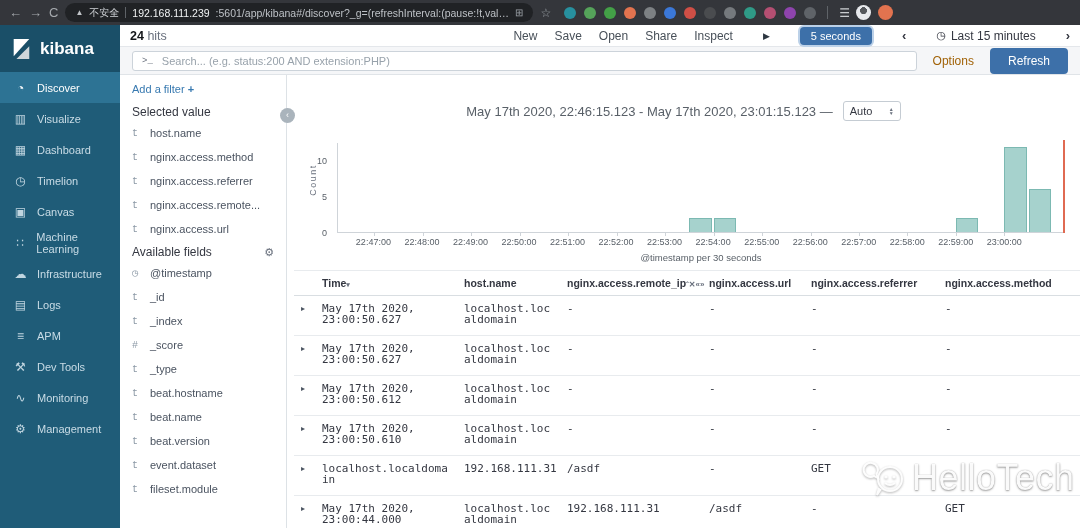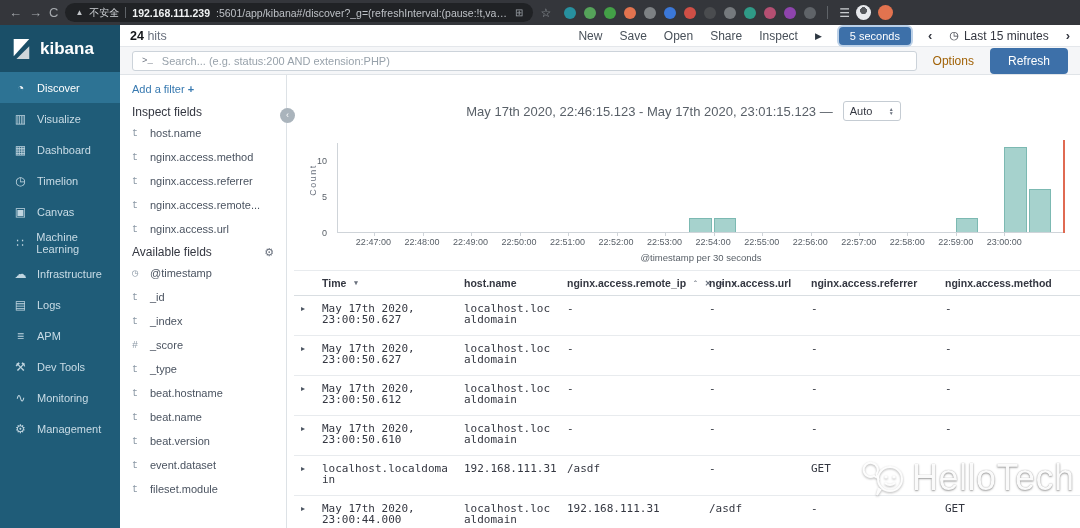--- a/index.html
+++ b/index.html
@@ -7,21 +7,21 @@
     font-family:"Liberation Sans", sans-serif; }
 
   
   .chrome { height:25px; background:#34363b; display:flex; align-items:center; gap:7px; padding:0 9px; }
   .nav-glyph { color:#a6aaae; font-size:13px; line-height:25px; }
   .url-pill { width:468px; height:19px; background:#202225; border-radius:10px; display:flex;
     align-items:center; padding:0 10px; gap:6px; overflow:hidden; white-space:nowrap; flex-shrink:0; }
   .sec-tri { color:#c2c5c9; font-size:8px; }
   .sec-label { color:#cfd2d6; font-size:10px; }
   .pill-div { width:1px; height:11px; background:#5f6368; }
-  .url-host { color:#f1f3f4; font-size:10.5px; font-weight:700; }
+  .url-host { color:#f1f3f4; font-size:10.5px; font-weight:400; }
   .url-path { color:#bdc1c6; font-size:10.5px; overflow:hidden; text-overflow:ellipsis; flex:1; }
   .pill-icon { color:#9aa0a6; font-size:10px; }
   .star { color:#9aa0a6; font-size:12px; }
   .ext-icons { display:flex; align-items:center; gap:8px; margin-left:6px; }
   .ext-dot { width:12px; height:12px; border-radius:50%; display:inline-block; }
   .chrome-div { width:1px; height:13px; background:#5f6368; margin:0 4px; }
   .menu-lines { color:#c8cbce; font-size:12px; letter-spacing:-1px; }
   .avatar { width:15px; height:15px; border-radius:50%; background:radial-gradient(circle at 50% 38%, #55585c 28%, #e8eaed 30%); }
   .avatar.orange { background:#e2734f; }
 
@@ -34,21 +34,21 @@
     color:#c9dce6; font-size:11px; cursor:pointer; }
   .nav-item.active { background:#2d7394; color:#fff; }
   .nav-icon { width:15px; text-align:center; font-size:12px; opacity:.95; }
 
   .main { flex:1; min-width:0; background:#fff; position:relative; }
 
   
   .topbar { height:22px; display:flex; align-items:center; padding:0 10px; border-bottom:1px solid #e4e7eb; }
   .hits { font-size:12.5px; color:#69707d; }
   .hits b { color:#14161a; font-weight:700; }
-  .topbar-right { margin-left:auto; display:flex; align-items:center; gap:17px; }
+  .topbar-right { margin-left:auto; display:flex; align-items:center; gap:30px; }
   .menu-link { font-size:12px; color:#485059; cursor:pointer; }
   .play-icon { font-size:9px; color:#2d3741; }
   .interval-btn { background:#3d70a9; color:#fff; font-size:11px; padding:3px 11px; border-radius:4px;
     box-shadow:0 0 0 2px #bcd1e8; cursor:pointer; }
   .chev { font-size:13px; color:#343741; font-weight:700; cursor:pointer; }
   .timerange { display:flex; align-items:center; gap:5px; font-size:12px; color:#343741; cursor:pointer; }
   .clock-glyph { font-size:11px; color:#343741; }
 
   
   .searchrow { height:28px; background:#f5f6f8; border-bottom:1px solid #e0e4e8; display:flex;
@@ -100,21 +100,21 @@
   .xtickmark { position:absolute; bottom:-4px; width:1px; height:4px; background:#cfd4d9; }
   .nowline { position:absolute; right:0; top:-3px; bottom:-1px; width:2px; background:#e06a52; }
   .xaxis-labels { position:absolute; left:50px; right:15px; top:162px; height:12px; }
   .xtick { position:absolute; transform:translateX(-50%); font-size:9px; color:#596068; white-space:nowrap; }
   .xlabel { position:absolute; top:177px; left:50px; right:15px; text-align:center; font-size:9.5px; color:#596068; }
 
   
   .dtable { position:absolute; left:7px; right:0; top:195px; }
   .thead, .tr { display:grid; grid-template-columns:28px 142px 103px 142px 102px 134px 1fr; }
   .thead { height:26px; align-items:center; border-top:1px solid #e8ebee; border-bottom:1px solid #d9dee2; }
-  .th { font-size:10.5px; font-weight:700; color:#343741; display:flex; align-items:center; gap:8px; cursor:pointer; }
+  .th { font-size:10.5px; font-weight:700; color:#343741; display:flex; align-items:flex-end; gap:0; cursor:pointer; }
   .sorticon { font-size:7px; color:#69707d; }
   .colctl { font-size:8px; color:#69707d; font-weight:700; cursor:pointer; }
   .tr { height:40px; border-bottom:1px solid #e8ebee; overflow:hidden; }
   .td { font-family:"DejaVu Sans Mono", monospace; font-size:11px; color:#343741; padding-top:7px; line-height:11px; }
   .expander { font-family:"Liberation Sans", sans-serif; font-size:8px; color:#4a5360; padding-left:7px; cursor:pointer; }
   .wrapcell { word-break:break-all; padding-right:14px; }
 
   
   .watermark { position:absolute; left:575px; top:382px; display:flex; align-items:center; gap:4px; pointer-events:none; }
   .wm-logo { filter:drop-shadow(0 1px 1px rgba(80,80,80,.45)); }
@@ -256,21 +256,21 @@
 
     <div class="bodyrow">
 
       <div class="fields">
         <div class="addfilter">
           <span>Add a filter</span>
           <b>+</b>
         </div>
         <div class="collapse-btn">‹</div>
         <div class="fheading">
-          <span>Inspect fields</span>
+          <span>Selected value</span>
         </div>
         <div id="selected-fields">
             <div class="field-row">
               <span class="ftype">t</span>
               <span class="fname">host.name</span>
             </div>
             <div class="field-row">
               <span class="ftype">t</span>
               <span class="fname">nginx.access.method</span>
             </div>

